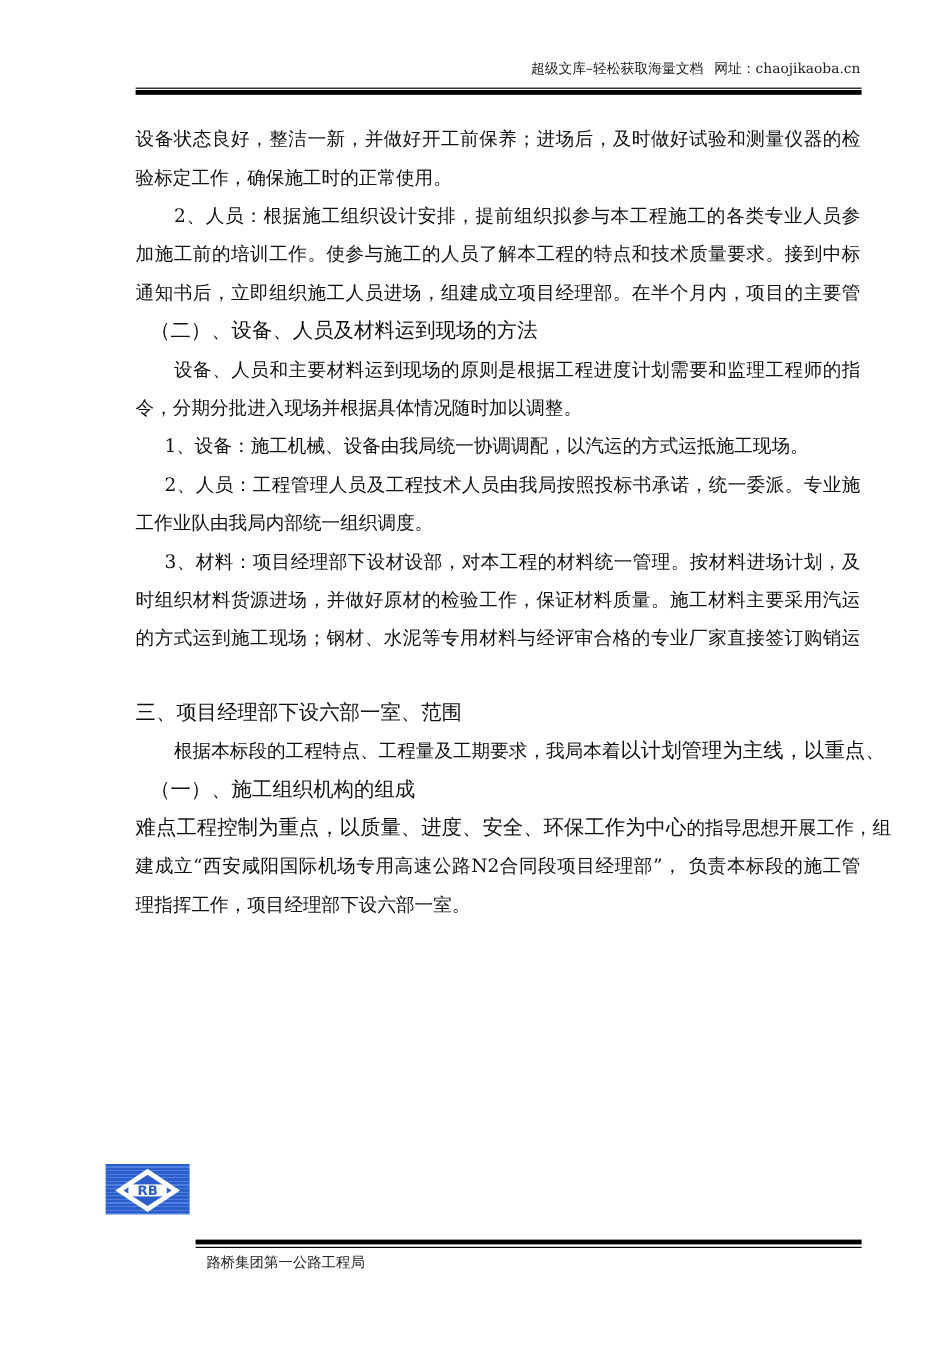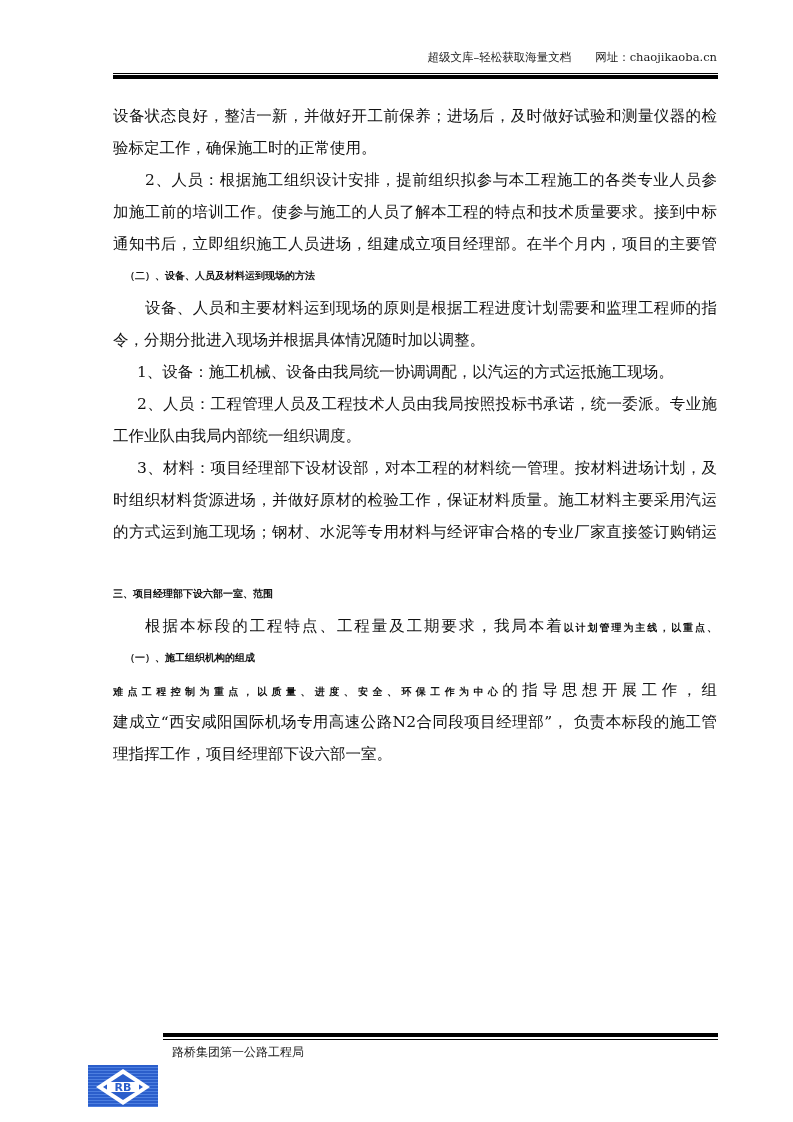--- a/index.html
+++ b/index.html
@@ -1,35 +1,35 @@
 <!DOCTYPE html>
 <html><head>
   <meta charset="utf-8">
   <style>
     html, body { margin:0; padding:0; background:#ffffff; }
     body { width:793px; height:1122px; position:relative; overflow:hidden;
       font-family:"DejaVu Serif","Liberation Serif",serif; color:#111; }
     .header-text { position:absolute; top:50px; right:76px; font-size:11.5px; color:#222; white-space:pre;
       font-family:"DejaVu Serif","Liberation Serif",serif; }
-    .header-text .url { margin-left:24px; }
+    .header-text .url { margin-left:9px; }
     .hdr-thin { position:absolute; left:113px; width:605px; top:73px; height:1px; background:#000; }
     .hdr-thick { position:absolute; left:113px; width:605px; top:75px; height:4px; background:#000; }
     .body { position:absolute; left:113px; top:104px; width:604px; }
     .line { height:32px; line-height:24px; font-size:15.5px; white-space:nowrap;
       text-align:justify; text-align-last:justify; }
     .line.last { text-align-last:left; }
     .line.indent1 { padding-left:32px; }
     .line.indent-h { padding-left:12px; }
     .line.indent-n { padding-left:24px; }
     .blank { height:30px; }
-    .bold { font-weight:bold; font-family:"DejaVu Sans","Liberation Sans",sans-serif; font-size:10px; }
+    .bold { font-weight:normal; font-family:"DejaVu Sans","Liberation Sans",sans-serif; font-size:17px; }
     .footer-thick { position:absolute; left:163px; width:555px; top:1033px; height:4px; background:#000; }
     .footer-thin { position:absolute; left:163px; width:555px; top:1039px; height:1px; background:#000; }
     .footer-text { position:absolute; left:172px; top:1044px; font-size:12px; color:#222; }
-    .logo { position:absolute; left:88px; top:1065px; width:70px; height:42px;
+    .logo { position:absolute; left:88px; top:970px; width:70px; height:42px;
       background: repeating-linear-gradient(180deg,#2b5ecb 0px,#2b5ecb 2px,#4d7fe0 2px,#4d7fe0 3px); }
     .logo svg { position:absolute; left:0; top:0; }
   </style>
 </head>
 <body>
 
 <div>
   <div class="header-text"><span>超级文库–轻松获取海量文档</span><span class="url">网址：chaojikaoba.cn</span></div>
   <div class="hdr-thin"></div>
   <div class="hdr-thick"></div>

